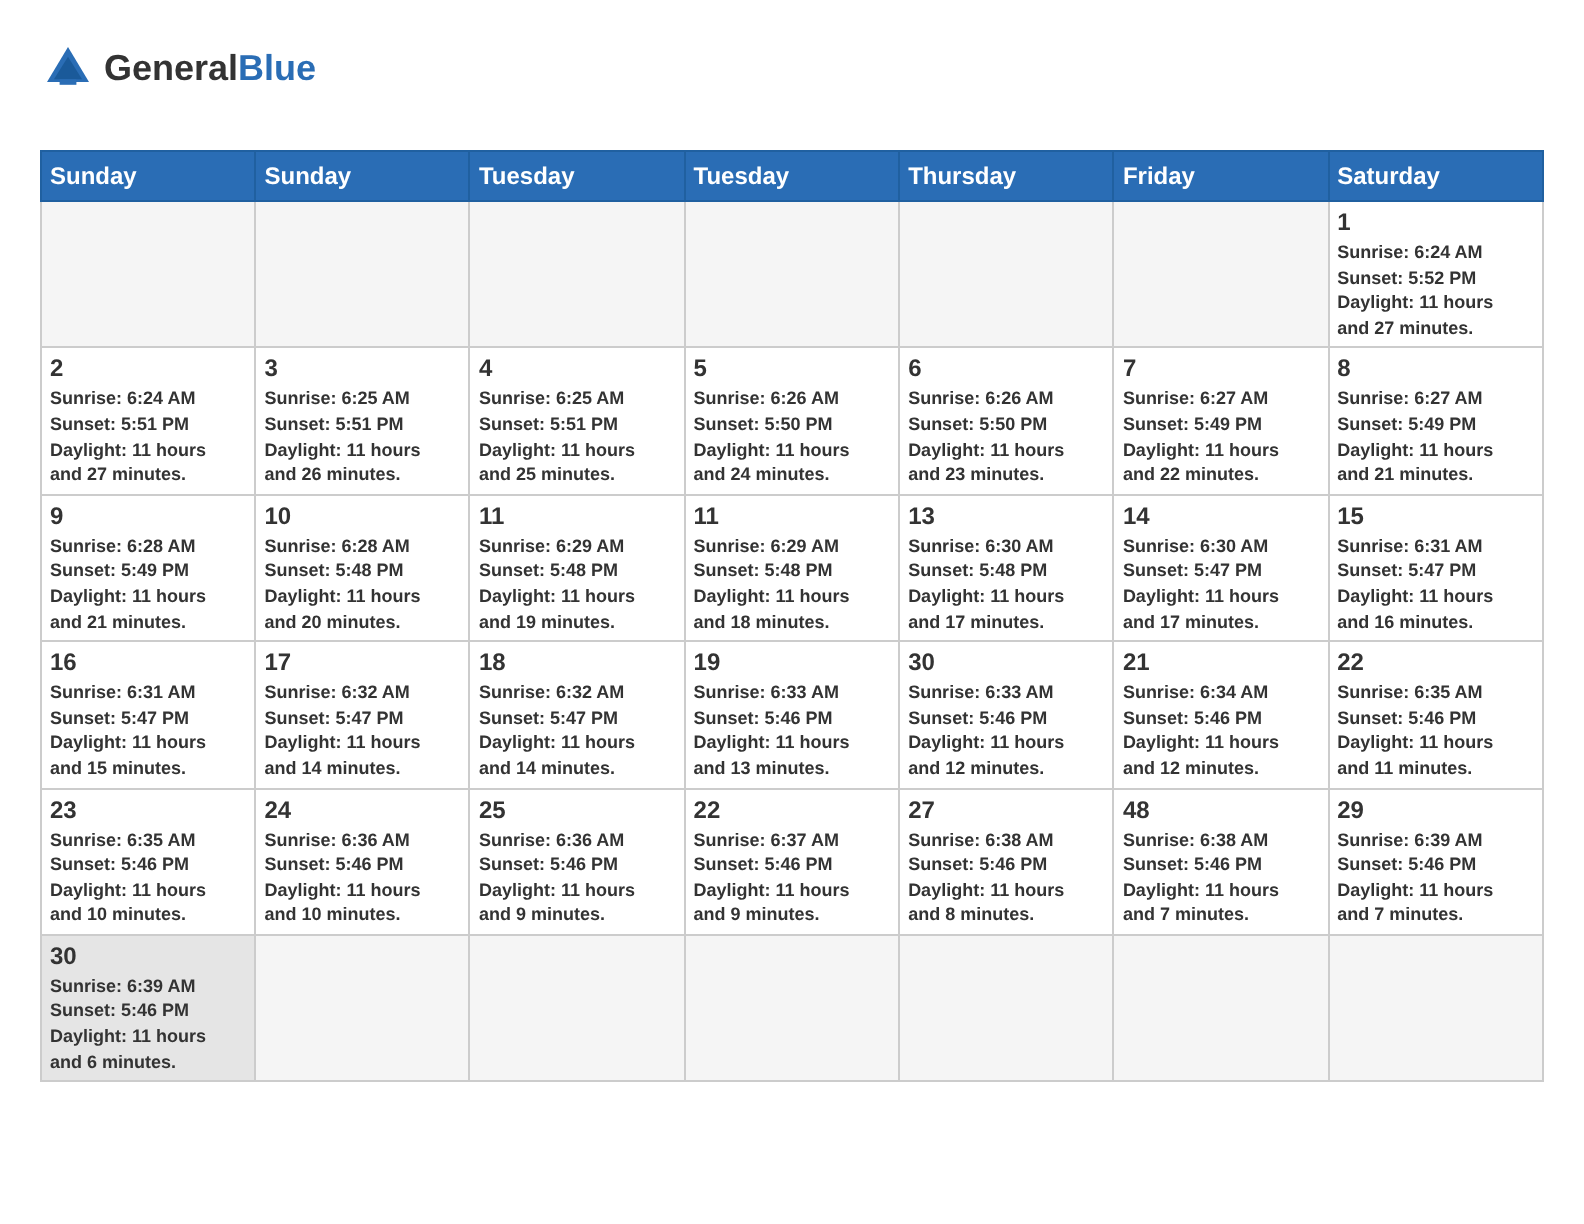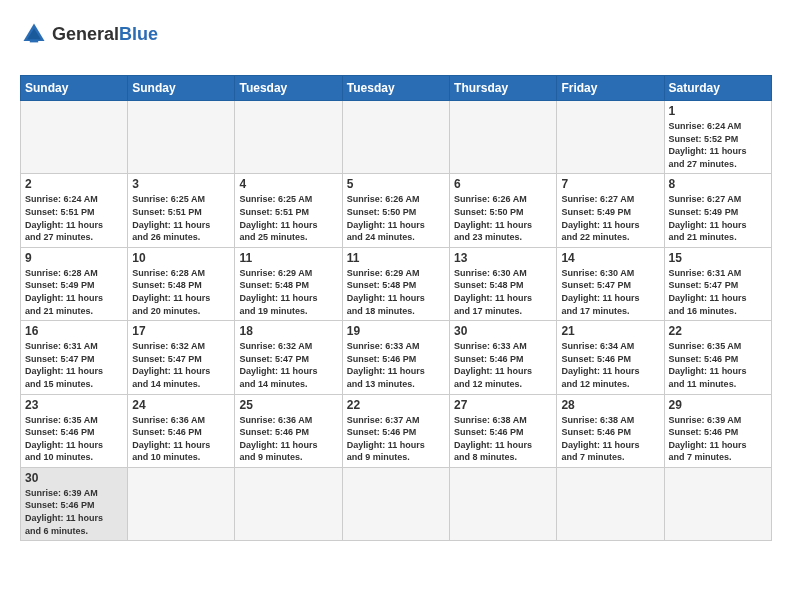--- a/index.html
+++ b/index.html
@@ -312,21 +312,21 @@
 and 9 minutes.</div>
         </td>
         <td>
           <span class="day-number">27</span>
           <div class="day-info" style="white-space: pre-line;">Sunrise: 6:38 AM
 Sunset: 5:46 PM
 Daylight: 11 hours
 and 8 minutes.</div>
         </td>
         <td>
-          <span class="day-number">28</span>
+          <span class="day-number">48</span>
           <div class="day-info" style="white-space: pre-line;">Sunrise: 6:38 AM
 Sunset: 5:46 PM
 Daylight: 11 hours
 and 7 minutes.</div>
         </td>
         <td>
           <span class="day-number">29</span>
           <div class="day-info" style="white-space: pre-line;">Sunrise: 6:39 AM
 Sunset: 5:46 PM
 Daylight: 11 hours

